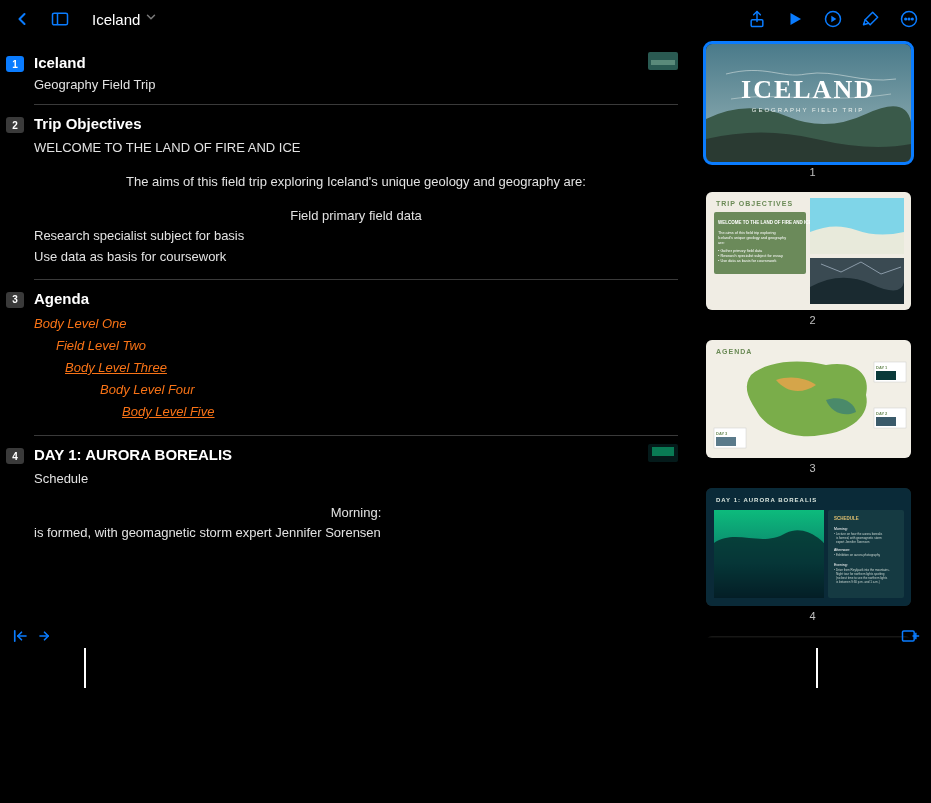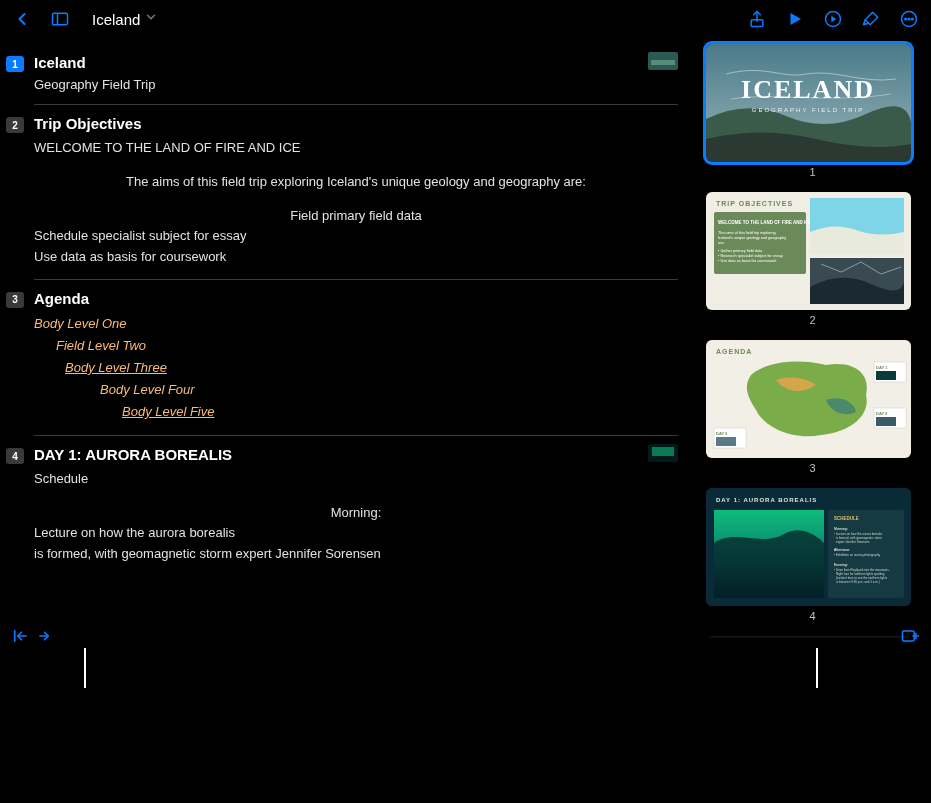--- a/index.html
+++ b/index.html
@@ -55,21 +55,21 @@
     font-size: 10px;
     font-weight: 600;
     display:flex; align-items:center; justify-content:center;
     padding: 0 4px;
   }
   .slide-num.active { background:#0a7cff; }
   .out-title { font-size: 15px; font-weight: 700; margin-bottom: 6px; }
   .out-sub   { font-size: 13px; color:#e2e2e2; margin-top: 6px; }
   .out-line  { font-size: 13px; color:#e2e2e2; line-height: 1.55; }
   .out-line.spacer { margin-top: 14px; text-align: center; }
-  .out-placeholder { font-size: 13px; color:#fdba74; font-style: italic; line-height:1.7; }
+  .out-placeholder { font-size: 13px; color:#f97316; font-style: italic; line-height:1.7; }
   .lvl-1 { margin-left: 0px; }
   .lvl-2 { margin-left: 22px; }
   .lvl-3 { margin-left: 31px; text-decoration: underline; }
   .lvl-4 { margin-left: 66px; }
   .lvl-5 { margin-left: 88px; text-decoration: underline; }
   .outline-thumb {
     position:absolute;
     right: 0;
     top: 8px;
     width: 30px;
@@ -215,21 +215,21 @@
       <div class="out-title">Iceland</div>
       <div class="out-sub">Geography Field Trip</div>
     </div>
 
     <div class="outline-row sep">
       <div class="slide-num">2</div>
       <div class="out-title">Trip Objectives</div>
       <div class="out-line">WELCOME TO THE LAND OF FIRE AND ICE</div>
       <div class="out-line spacer">The aims of this field trip exploring Iceland's unique geology and geography are:</div>
       <div class="out-line spacer">Field primary field data</div>
-      <div class="out-line">Schedule specialist subject for essay</div>
+      <div class="out-line">Research specialist subject for basis</div>
       <div class="out-line">Use data as basis for coursework</div>
     </div>
 
     <div class="outline-row sep">
       <div class="slide-num">3</div>
       <div class="out-title">Agenda</div>
       <div class="out-placeholder lvl-1">Body Level One</div>
       <div class="out-placeholder lvl-2">Field Level Two</div>
       <div class="out-placeholder lvl-3">Body Level Three</div>
       <div class="out-placeholder lvl-4">Body Level Four</div>
@@ -240,21 +240,20 @@
       <div class="slide-num">4</div>
       <div class="outline-thumb">
         <svg viewBox="0 0 30 18">
             <rect width="30" height="18" fill="#041a1a"></rect>
             <rect x="4" y="3" width="22" height="9" fill="#0dbb7c" opacity="0.6"></rect>
           </svg>
       </div>
       <div class="out-title">DAY 1: AURORA BOREALIS</div>
       <div class="out-line">Schedule</div>
       <div class="out-line spacer">Morning:</div>
-      <div class="out-line">Lecture on how the aurora borealis</div>
       <div class="out-line">is formed, with geomagnetic storm expert Jennifer Sorensen</div>
     </div>
 
   </div>
 
   <div class="navigator">
 
     <div class="nav-thumb-wrap">
       <div class="nav-thumb selected">
         <svg viewBox="0 0 205 118">

